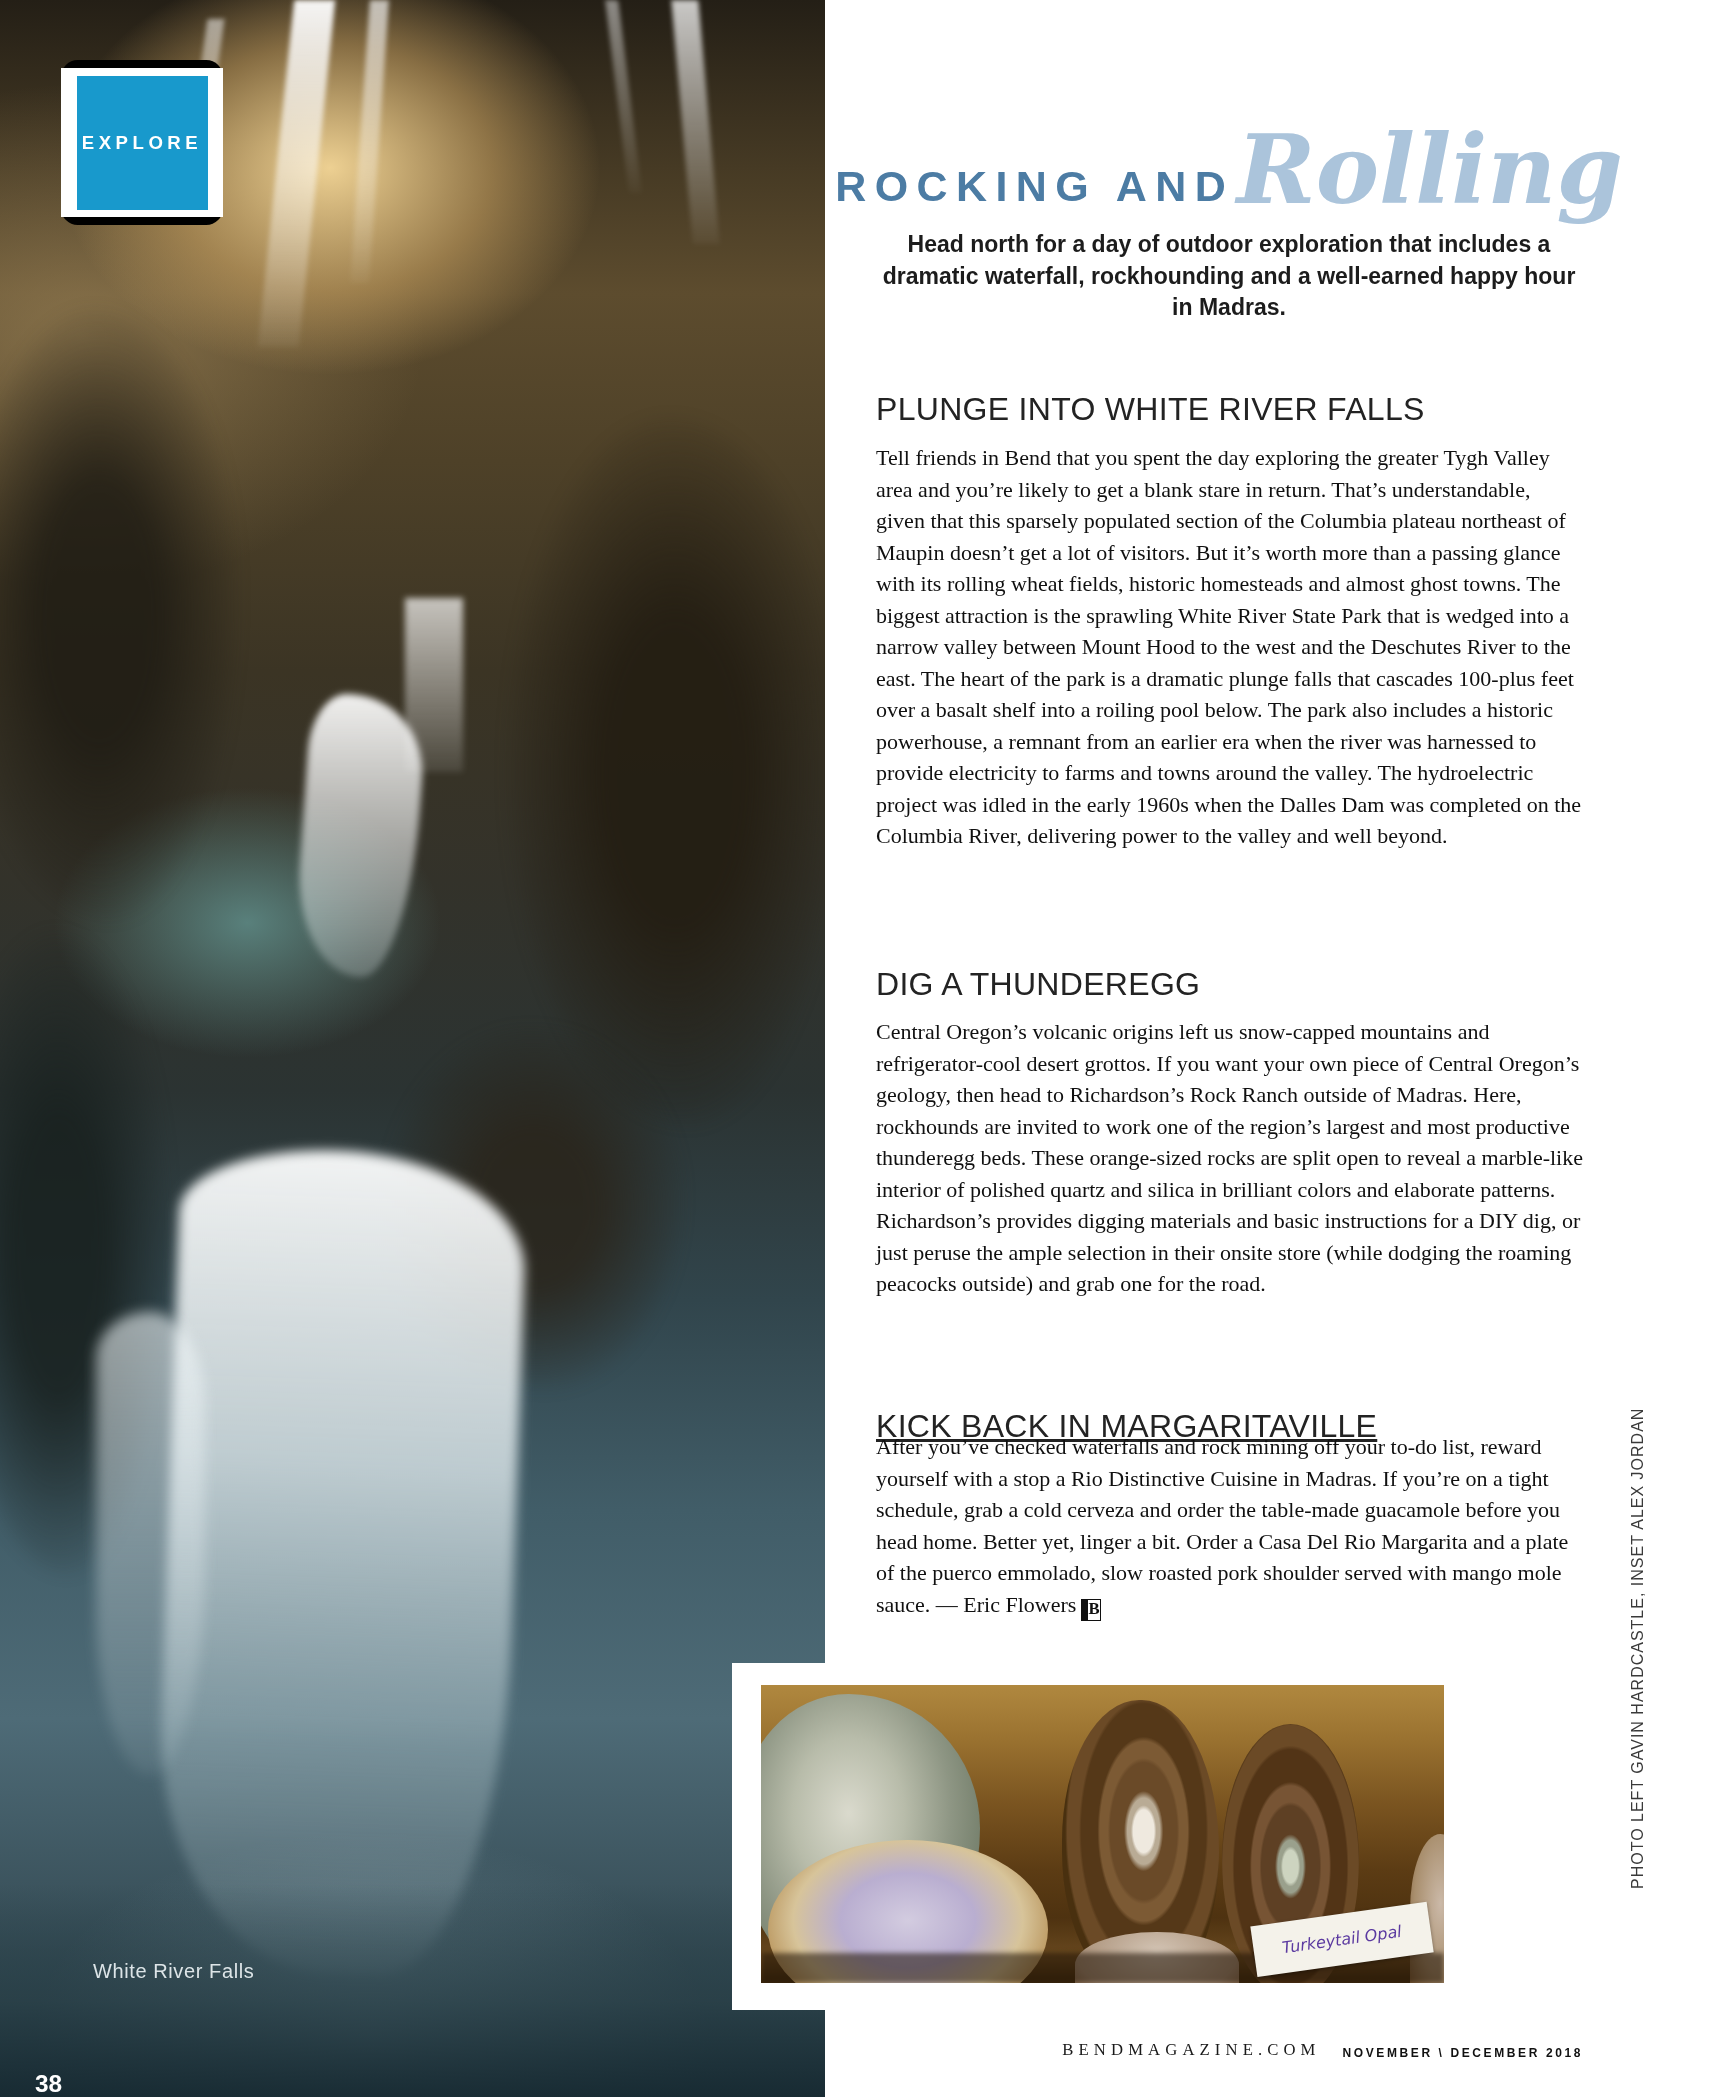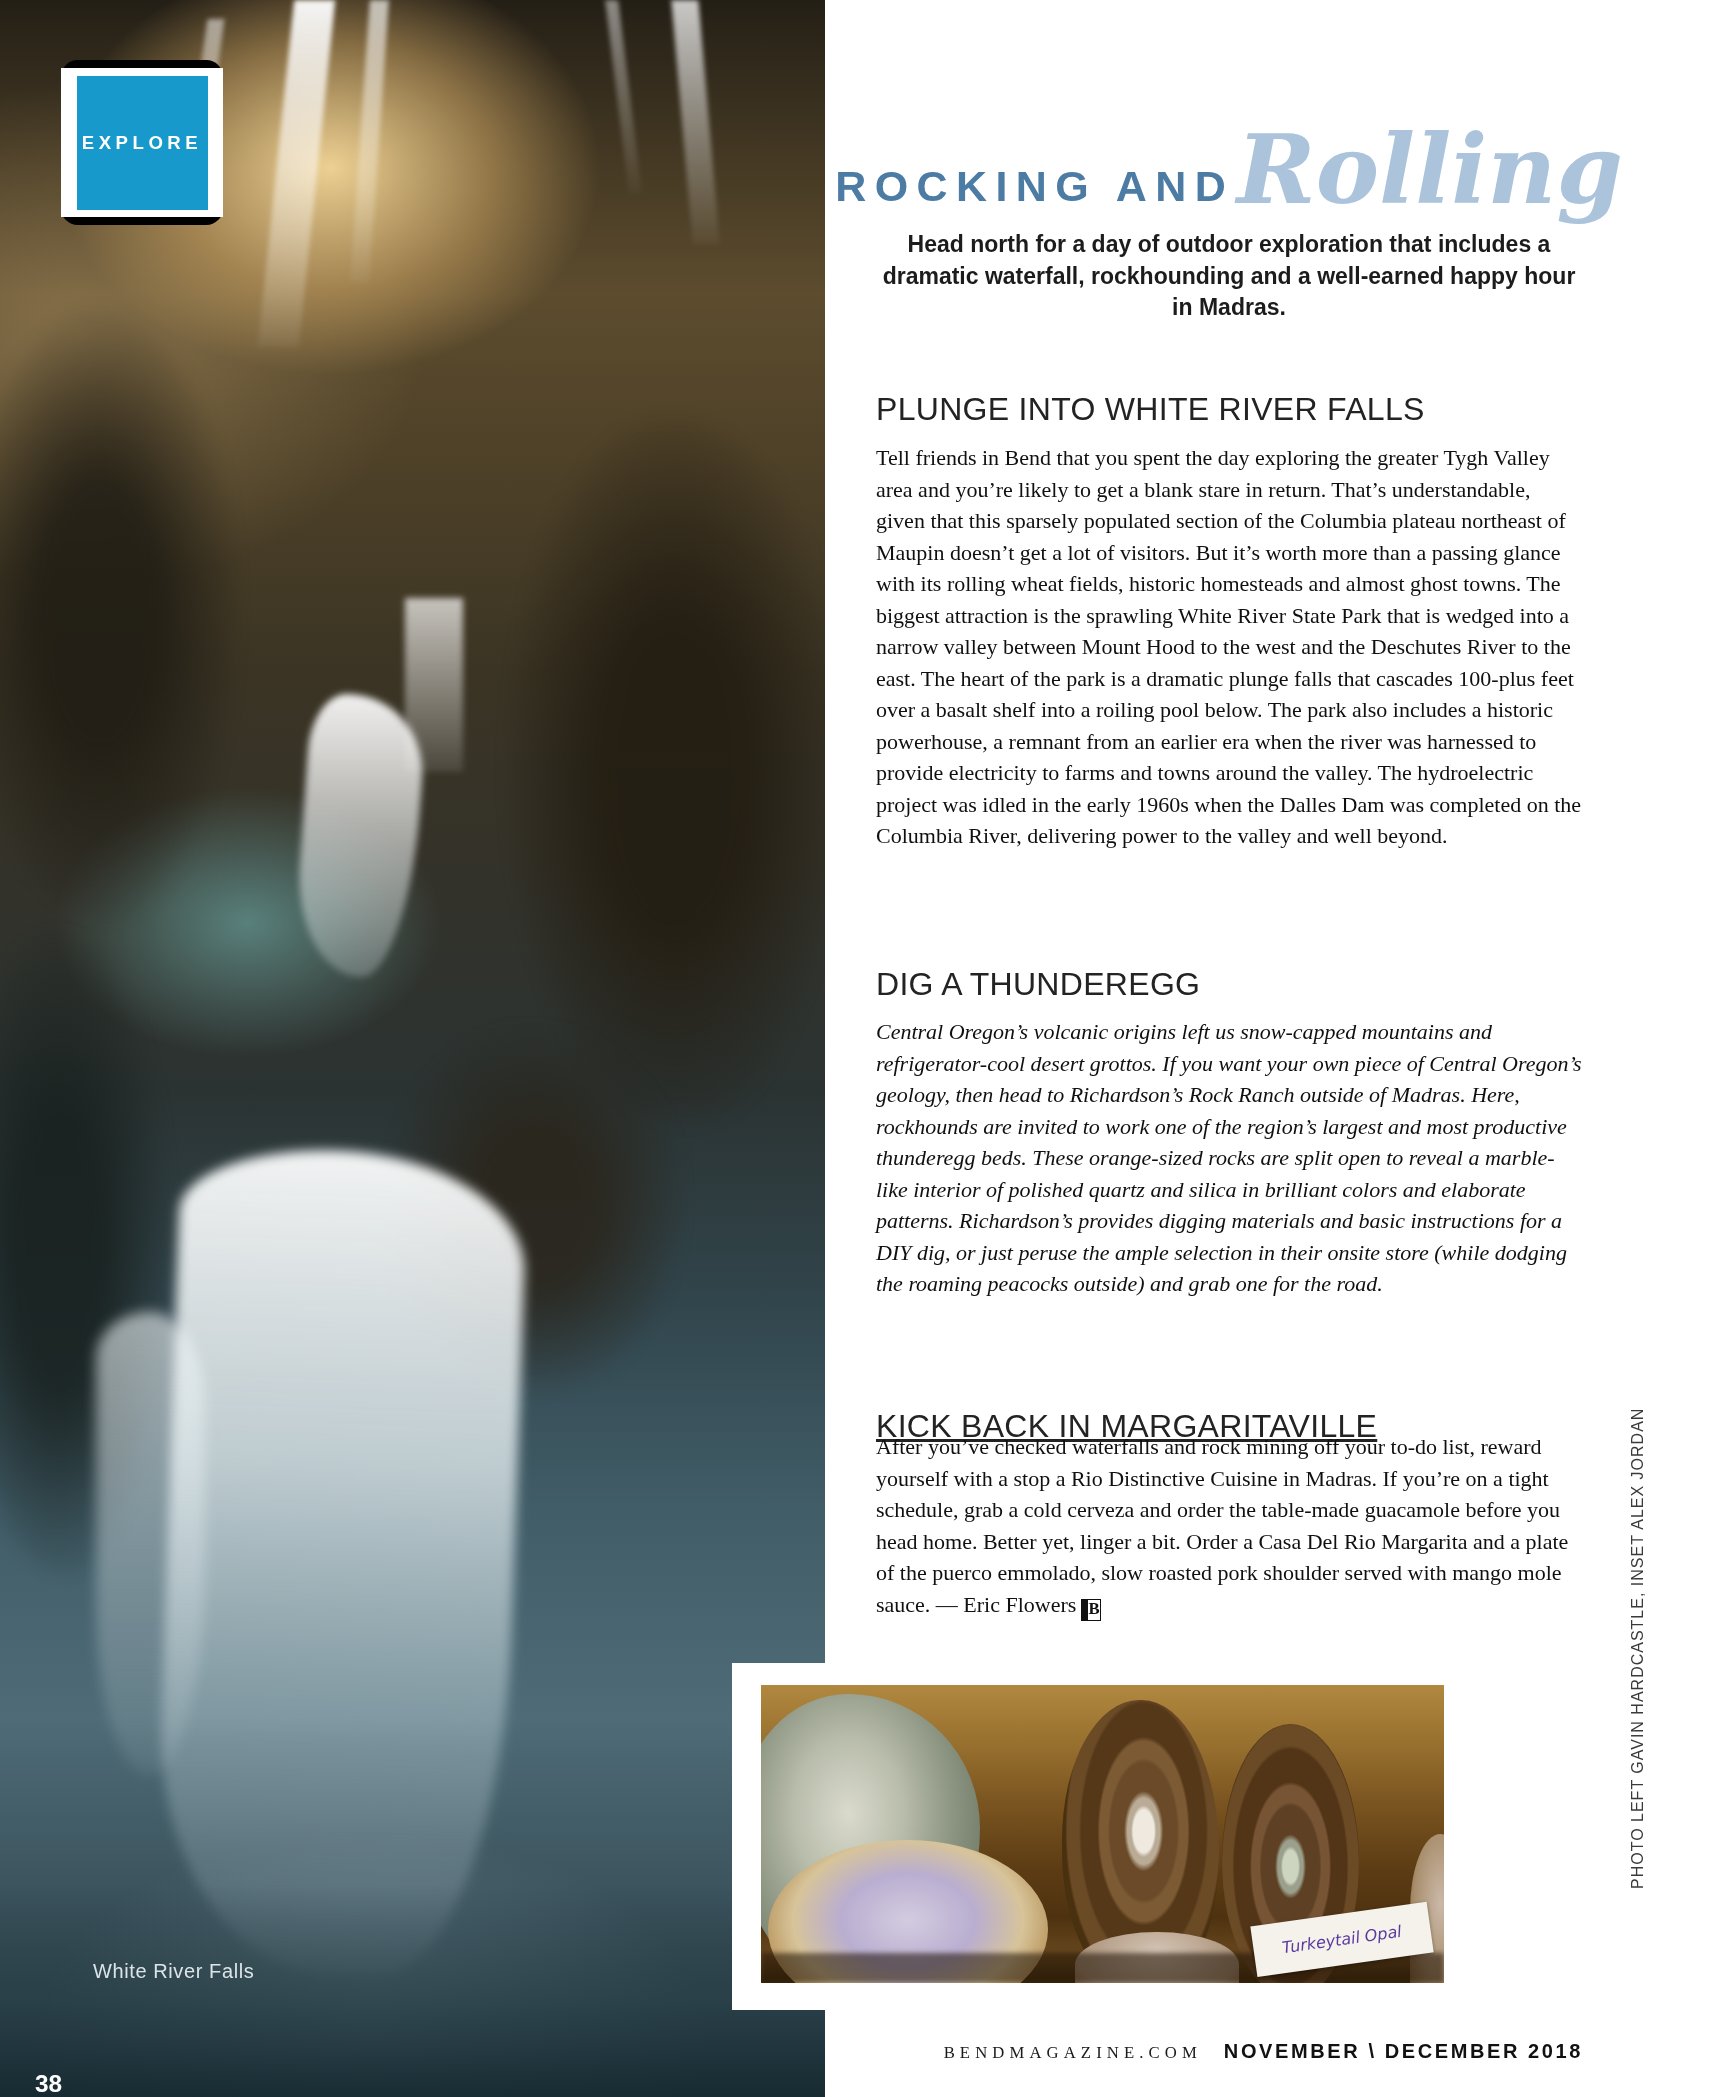--- a/index.html
+++ b/index.html
@@ -42,21 +42,21 @@
   .page-num{position:absolute;left:35px;top:2027px;color:#ffffff;font-size:24.4px;font-weight:bold;margin-top:43px;}
 
   
   .titlerow{position:absolute;left:874px;top:122px;width:710px;display:flex;justify-content:center;align-items:flex-start;}
   .title-main{font-size:43px;font-weight:600;letter-spacing:8.4px;color:#4c7ca4;margin-top:40px;white-space:nowrap;}
   .title-script{font-family:"DejaVu Serif",serif;font-style:italic;font-weight:bold;font-size:95px;line-height:1;color:#abc4db;margin-left:2.6px;white-space:nowrap;}
   .subtitle{position:absolute;left:874px;top:229px;width:710px;text-align:center;font-size:23px;line-height:31.5px;font-weight:700;color:#1c1c1c;}
   .sec-head{position:absolute;left:876px;width:710px;font-size:32px;font-weight:300;color:#232323;letter-spacing:0.3px;white-space:nowrap;}
   .sec-body{position:absolute;left:876px;width:707px;font-family:"Liberation Serif",serif;font-size:22px;line-height:31.5px;color:#101010;}
   .h1{top:391px;} .b1{top:442px;}
-  .h2{top:966px;} .b2{top:1016px;font-style:italic;}
+  .h2{top:966px;} .b2{top:1016px;}
   .h3{top:1408px;text-decoration:underline;} .b3{top:1431px;}
   .ital{}
   .endmark{display:inline-block;vertical-align:-2.6px;width:19.3px;height:22px;border:1.9px solid #101010;border-left:7px solid #101010;box-sizing:border-box;font-family:"Liberation Serif",serif;font-weight:bold;font-size:16.7px;line-height:18px;text-align:center;color:#101010;margin-left:5.1px;}
 
   
   .inset-frame{position:absolute;left:732px;top:1663px;width:854px;height:347px;background:#ffffff;}
   .inset-photo{position:absolute;left:761px;top:1685px;width:683px;height:298px;overflow:hidden;
     background:linear-gradient(180deg,#b0883f 0%,#9a7230 18%,#7a5420 40%,#5c3c14 62%,#4e3210 78%,#6a4a20 92%,#3f2a0e 100%);}
   .ip{position:absolute;}
   .rockL{left:-3%;top:3%;width:35%;height:100%;border-radius:45% 55% 50% 50%/40% 45% 55% 50%;
@@ -74,21 +74,21 @@
   .shelfshadow{left:0;top:90%;width:100%;height:10%;background:rgba(30,17,4,.55);filter:blur(2.6px);}
   .label-slip{left:72%;top:77%;width:26%;height:17%;background:#f4f2ea;transform:rotate(-8deg);
     display:flex;align-items:center;justify-content:center;box-shadow:0 1.3px 3.9px rgba(0,0,0,.35);}
   .label-slip span{font-family:"DejaVu Sans",sans-serif;font-style:italic;font-size:16px;color:#5b3aa0;white-space:nowrap;}
 
   
   .credit-vert{position:absolute;left:1629px;top:1537px;height:352px;writing-mode:vertical-rl;transform:rotate(180deg);
     font-size:16px;letter-spacing:1px;color:#3a3a3a;white-space:nowrap;}
   .footer{position:absolute;right:153px;top:2040px;display:flex;align-items:flex-end;gap:22px;}
   .footer .site{font-family:"Liberation Serif",serif;font-size:16.7px;letter-spacing:5.1px;color:#1a1a1a;}
-  .footer .issue{font-size:20px;font-weight:bold;letter-spacing:2.6px;color:#111111;}
+  .footer .issue{font-size:12px;font-weight:bold;letter-spacing:2.6px;color:#111111;}
 </style>
 </head>
 <body>
 
 <div class="page">
 
   <div class="photo">
     <div class="layer rockblob rock1"></div>
     <div class="layer rockblob rock2"></div>
     <div class="layer rockblob rock3"></div>

